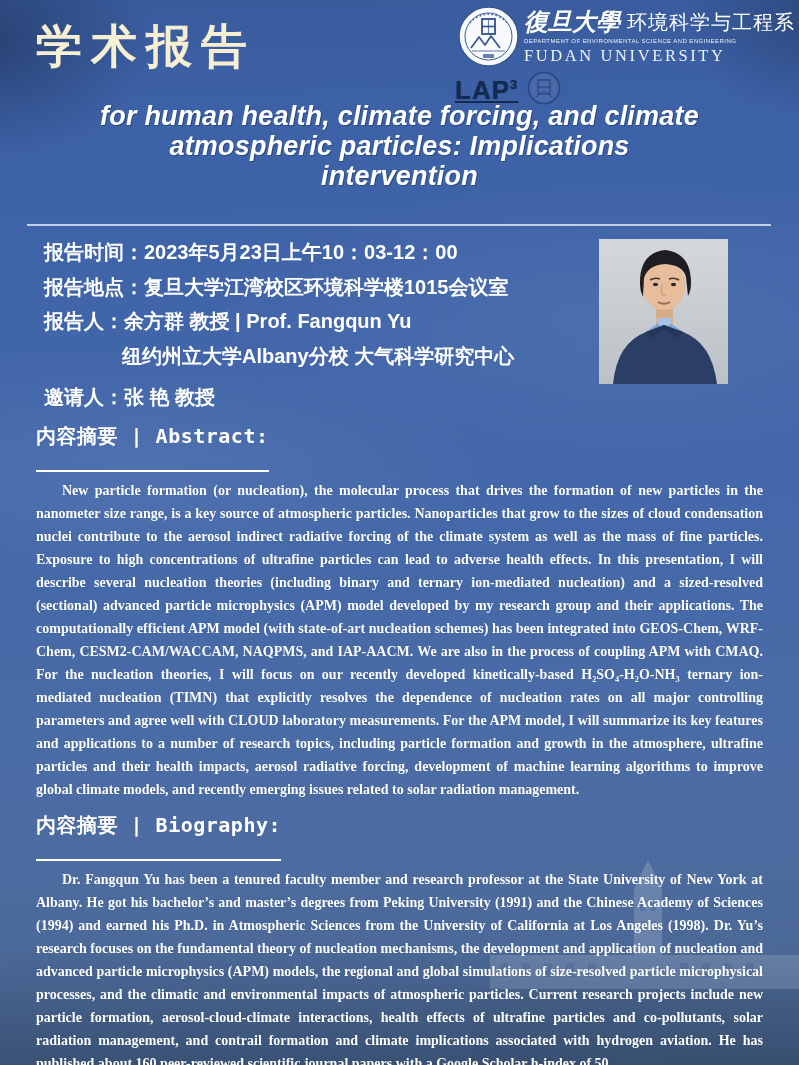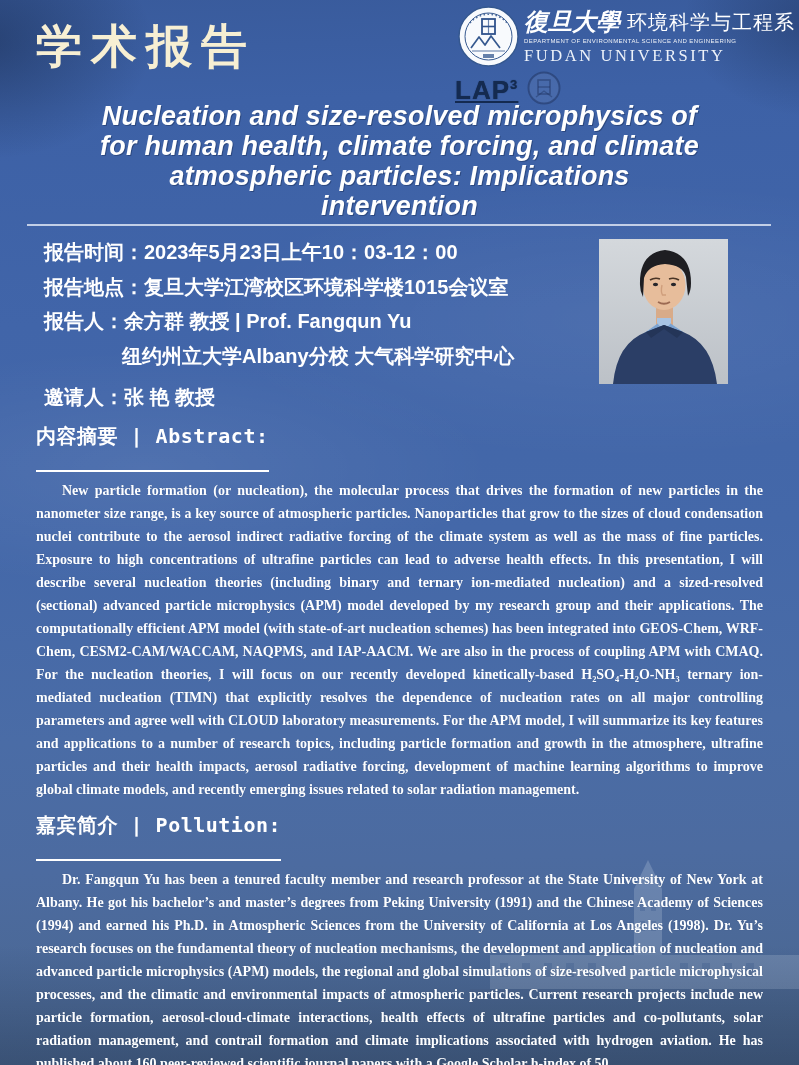--- a/index.html
+++ b/index.html
@@ -114,21 +114,20 @@
     <span class="lap-mark"><span>LAP</span><sup>3</sup></span>
     <svg class="seal-small" width="34" height="34" viewBox="0 0 34 34">
       <circle cx="17" cy="17" r="15.5" fill="rgba(255,255,255,.07)" stroke="rgba(25,42,82,.55)" stroke-width="2"></circle>
       <rect x="11" y="9" width="12" height="14" fill="none" stroke="rgba(25,42,82,.5)" stroke-width="1.6"></rect>
       <line x1="11" y1="16" x2="23" y2="16" stroke="rgba(25,42,82,.5)" stroke-width="1.4"></line>
       <path d="M9 26 L17 20 L25 26" fill="none" stroke="rgba(25,42,82,.45)" stroke-width="1.4"></path>
     </svg>
   </div>
 
   <div class="title-block">
-    <div class="title-line">Nucleation and size-resolved microphysics of</div>
     <div class="title-line">for human health, climate forcing, and climate</div>
     <div class="title-line">atmospheric particles: Implications</div>
     <div class="title-line">intervention</div>
   </div>
 
   <div class="divider"></div>
 
   <div class="details">
     <div class="detail-row">报告时间：2023年5月23日上午10：03-12：00</div>
     <div class="detail-row">报告地点：复旦大学江湾校区环境科学楼1015会议室</div>
@@ -158,17 +157,17 @@
       <path d="M44 95 L65 80 L87 95 L81 104 L65 90 L49 104 Z" fill="#7ba3d2"></path>
       <path d="M58 84 L65 92 L72 84 L72 79 L58 79 Z" fill="#a8c4e4"></path>
       <path d="M14 145 Q18 104 47 93 L65 86 L84 93 Q113 104 118 145 Z" fill="#2b3e66"></path>
       <path d="M47 93 L65 86 L84 93 L78 99 L65 90 L52 99 Z" fill="#243558"></path>
     </svg>
   </div>
 
   <div class="content-col">
     <h2 class="section-heading"><span>内容摘要 | Abstract:</span></h2>
     <p class="body-text">New particle formation (or nucleation), the molecular process that drives the formation of new particles in the nanometer size range, is a key source of atmospheric particles. Nanoparticles that grow to the sizes of cloud condensation nuclei contribute to the aerosol indirect radiative forcing of the climate system as well as the mass of fine particles. Exposure to high concentrations of ultrafine particles can lead to adverse health effects. In this presentation, I will describe several nucleation theories (including binary and ternary ion-mediated nucleation) and a sized-resolved (sectional) advanced particle microphysics (APM) model developed by my research group and their applications. The computationally efficient APM model (with state-of-art nucleation schemes) has been integrated into GEOS-Chem, WRF-Chem, CESM2-CAM/WACCAM, NAQPMS, and IAP-AACM. We are also in the process of coupling APM with CMAQ. For the nucleation theories, I will focus on our recently developed kinetically-based H₂SO₄-H₂O-NH₃ ternary ion-mediated nucleation (TIMN) that explicitly resolves the dependence of nucleation rates on all major controlling parameters and agree well with CLOUD laboratory measurements. For the APM model, I will summarize its key features and applications to a number of research topics, including particle formation and growth in the atmosphere, ultrafine particles and their health impacts, aerosol radiative forcing, development of machine learning algorithms to improve global climate models, and recently emerging issues related to solar radiation management.</p>
-    <h2 class="section-heading bio-heading"><span>嘉宾简介 | Pollution:</span></h2>
+    <h2 class="section-heading bio-heading"><span>内容摘要 | Biography:</span></h2>
     <p class="body-text">Dr. Fangqun Yu has been a tenured faculty member and research professor at the State University of New York at Albany. He got his bachelor’s and master’s degrees from Peking University (1991) and the Chinese Academy of Sciences (1994) and earned his Ph.D. in Atmospheric Sciences from the University of California at Los Angeles (1998). Dr. Yu’s research focuses on the fundamental theory of nucleation mechanisms, the development and application of nucleation and advanced particle microphysics (APM) models, the regional and global simulations of size-resolved particle microphysical processes, and the climatic and environmental impacts of atmospheric particles. Current research projects include new particle formation, aerosol-cloud-climate interactions,  health effects of ultrafine particles and co-pollutants, solar radiation management, and contrail formation and climate implications associated with hydrogen aviation. He has published about 160 peer-reviewed scientific journal papers with a Google Scholar h-index of 50.</p>
   </div>
 
 </div>
 
 </body></html>

